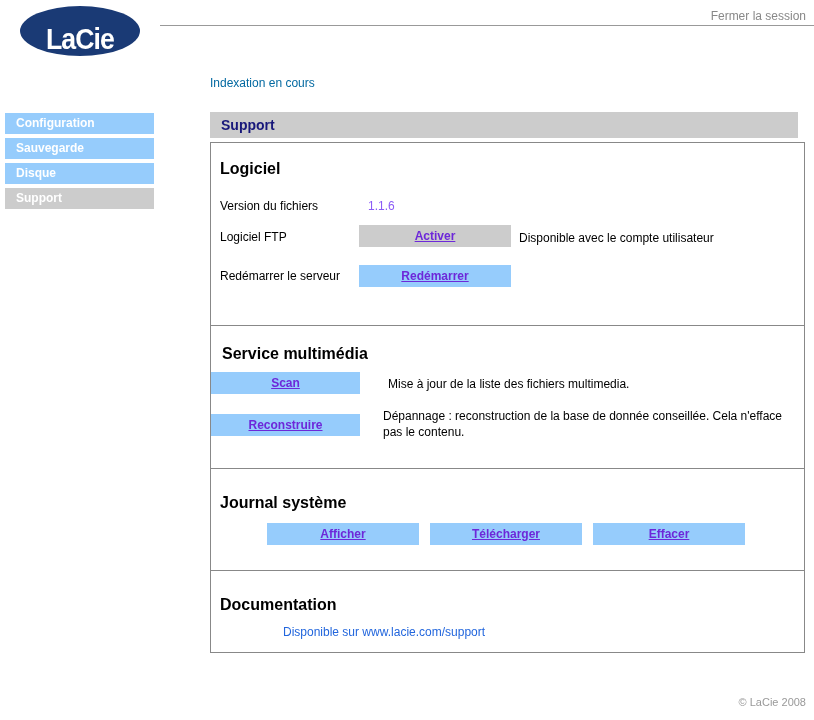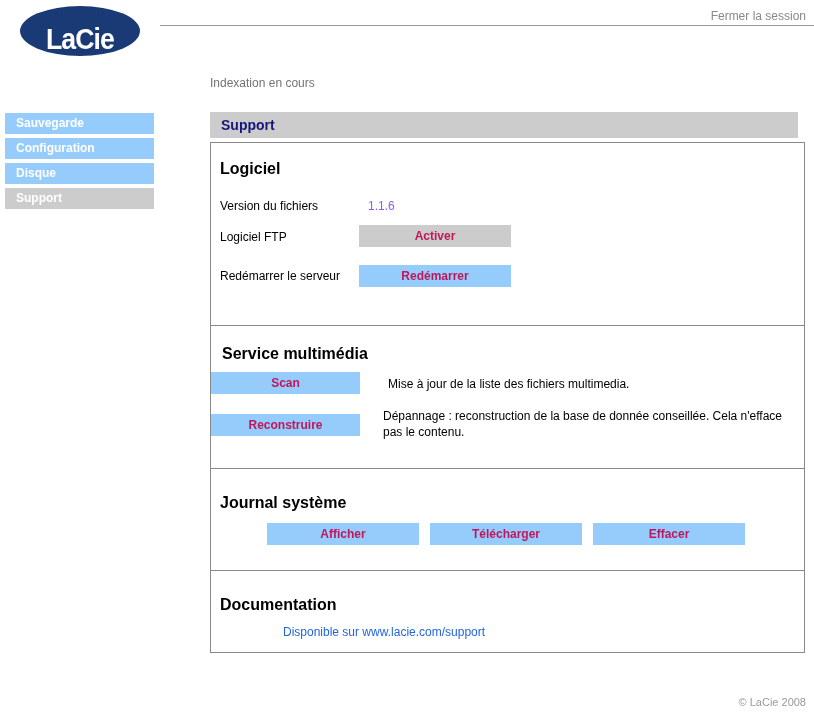--- a/index.html
+++ b/index.html
@@ -85,21 +85,21 @@
   .nav-item.active {
     background: #cccccc;
   }
 
   
   #status-line {
     position: absolute;
     left: 210px;
     top: 76px;
     font-size: 12px;
-    color: #737373;
+    color: #0369a1;
     cursor: pointer;
   }
 
   
   #page-title-bar {
     position: absolute;
     left: 210px;
     top: 112px;
     width: 588px;
     height: 26px;
@@ -150,27 +150,28 @@
     font-size: 12px;
     color: #000000;
     line-height: 16px;
   }
 
   .btn {
     position: absolute;
     height: 22px;
     line-height: 22px;
     text-align: center;
-    color: #be185d;
+    color: #6d28d9;
     font-size: 12px;
     font-weight: bold;
     background: #96ccfc;
     cursor: pointer;
     user-select: none;
     box-sizing: border-box;
+    text-decoration: underline;
   }
   .btn.disabled {
     background: #cccccc;
     cursor: default;
   }
 
   .doc-link {
     position: absolute;
     font-size: 12px;
     color: #2266dd;
@@ -192,40 +193,41 @@
 
 <div id="header">
   <div id="logo">
     <span id="logo-text">LaCie</span>
   </div>
   <div id="header-rule"></div>
   <a id="logout-link">Fermer la session</a>
 </div>
 
 <nav id="sidebar">
+  <div class="nav-item">Configuration</div>
   <div class="nav-item">Sauvegarde</div>
-  <div class="nav-item">Configuration</div>
   <div class="nav-item">Disque</div>
   <div class="nav-item active">Support</div>
 </nav>
 
 <div id="status-line">Indexation en cours</div>
 
 <div id="page-title-bar">
   <span id="page-title">Support</span>
 </div>
 
 <section class="panel" id="panel-software">
   <div class="section-heading" style="left:9px; top:17px;">Logiciel</div>
 
   <div class="row-label" style="left:9px; top:56px;">Version du fichiers</div>
   <div class="row-value" style="left:157px; top:56px;">1.1.6</div>
 
   <div class="row-label" style="left:9px; top:87px;">Logiciel FTP</div>
   <div class="btn disabled" style="left:148px; top:82px; width:152px;">Activer</div>
+  <div class="row-note" style="left:308px; top:87px;">Disponible avec le compte utilisateur</div>
 
   <div class="row-label" style="left:9px; top:126px;">Redémarrer le serveur</div>
   <div class="btn" style="left:148px; top:122px; width:152px;">Redémarrer</div>
 </section>
 
 <section class="panel" id="panel-media">
   <div class="section-heading" style="left:11px; top:19px;">Service multimédia</div>
 
   <div class="btn" style="left:0px; top:46px; width:149px;">Scan</div>
   <div class="row-note" style="left:177px; top:50px;">Mise à jour de la liste des fichiers multimedia.</div>

